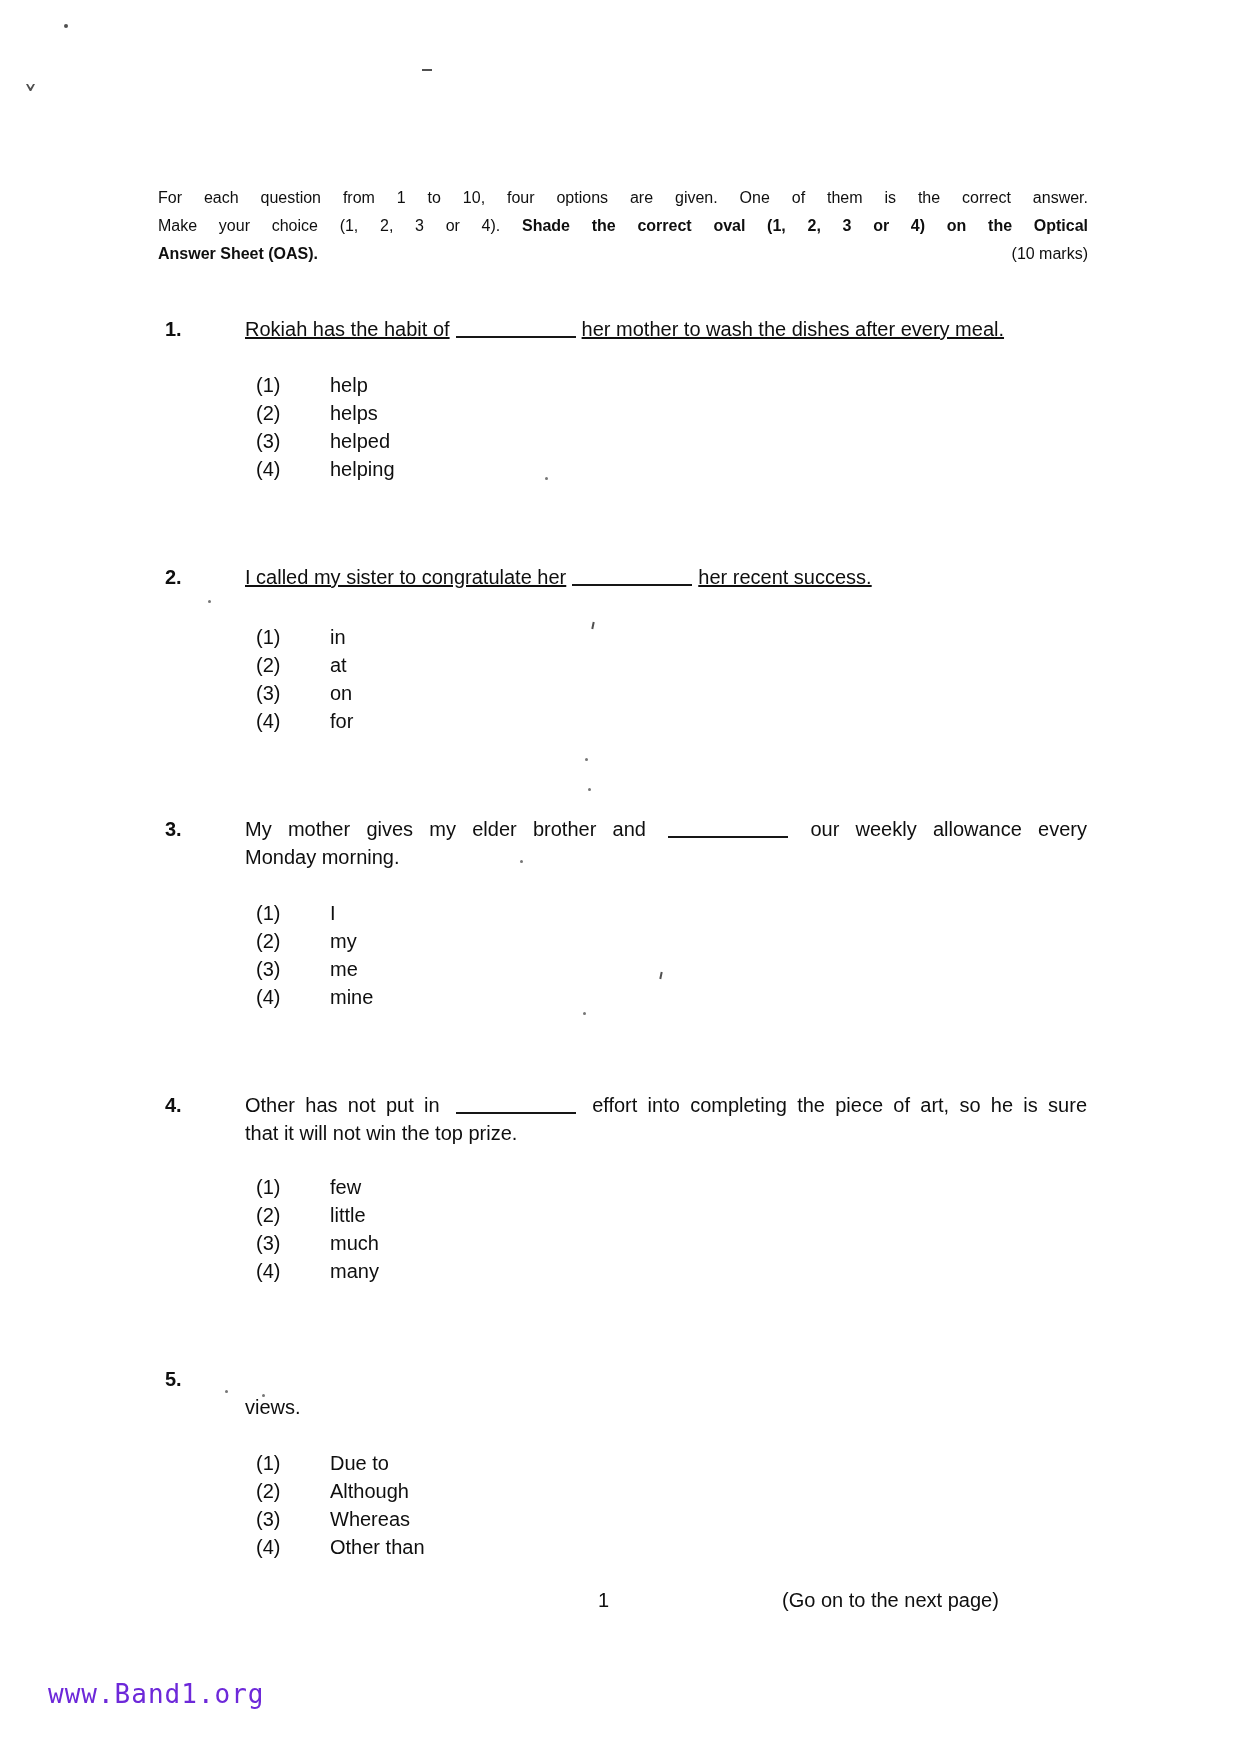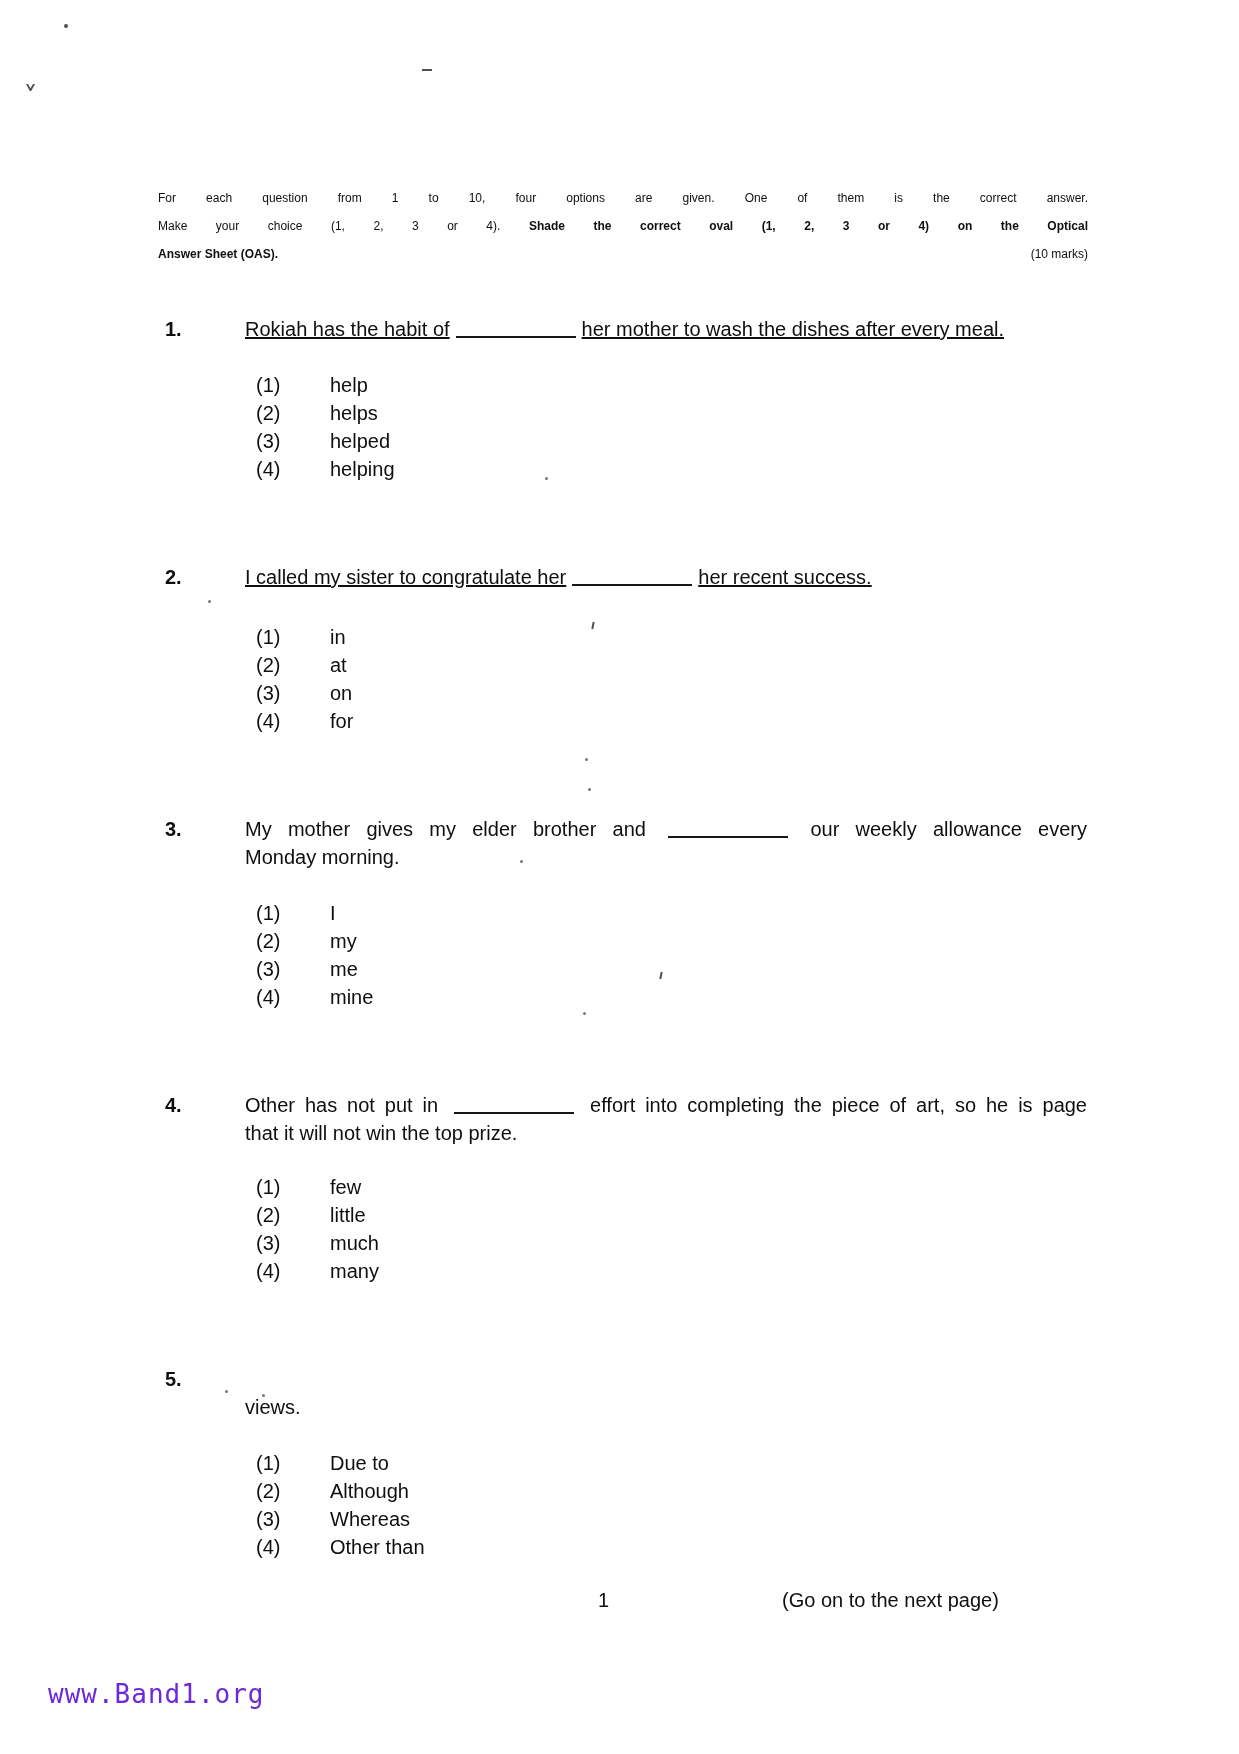--- a/index.html
+++ b/index.html
@@ -5,21 +5,21 @@
   html,body{margin:0;padding:0;background:#ffffff;}
   .page{
     position:relative;
     width:1239px;height:1754px;
     background:#ffffff;
     font-family:"Liberation Sans","DejaVu Sans",sans-serif;
     color:#1b1b1b;
     overflow:hidden;
   }
   .scan{position:absolute;inset:0;filter:blur(0.4px) contrast(1.12);}
-  .instr{position:absolute;left:158px;top:184px;width:930px;font-size:12px;line-height:28px;}
+  .instr{position:absolute;left:158px;top:184px;width:930px;font-size:16px;line-height:28px;}
   .hline{width:930px;}
   .jl{text-align:justify;text-align-last:justify;}
   .hline3{display:flex;justify-content:space-between;text-align:center;}
   .b{font-weight:700;}
   .qrow{position:absolute;left:165px;width:922px;display:flex;font-size:20px;line-height:28px;}
   .qnum{flex:none;width:80px;font-weight:700;}
   .qtext{flex:1;}
   .nw{white-space:nowrap;text-decoration:underline;}
   .qline2{position:absolute;left:245px;font-size:20px;line-height:28px;}
   .blank{display:inline-block;width:120px;height:13px;border-bottom:2px solid #222;margin:0 6px;transform:translateY(2px);}
@@ -86,21 +86,21 @@
     <div class="qline2" style="top:843px">Monday morning.</div>
     <div class="opts" style="top:899px">
       <div class="opt"><span class="olabel">(1)</span><span class="otext">I</span></div>
       <div class="opt"><span class="olabel">(2)</span><span class="otext">my</span></div>
       <div class="opt"><span class="olabel">(3)</span><span class="otext">me</span></div>
       <div class="opt"><span class="olabel">(4)</span><span class="otext">mine</span></div>
     </div>
 
     <div class="qrow" style="top:1091px">
       <div class="qnum">4.</div>
-      <div class="qtext jl"><span>Other has not put in</span> <span class="blank"></span> <span>effort into completing the piece of art, so he is page</span></div>
+      <div class="qtext jl"><span>Other has not put in</span> <span class="blank"></span> <span>effort into completing the piece of art, so he is sure</span></div>
     </div>
     <div class="qline2" style="top:1119px">that it will not win the top prize.</div>
     <div class="opts" style="top:1173px">
       <div class="opt"><span class="olabel">(1)</span><span class="otext">few</span></div>
       <div class="opt"><span class="olabel">(2)</span><span class="otext">little</span></div>
       <div class="opt"><span class="olabel">(3)</span><span class="otext">much</span></div>
       <div class="opt"><span class="olabel">(4)</span><span class="otext">many</span></div>
     </div>
 
     <div class="qrow" style="top:1365px">

